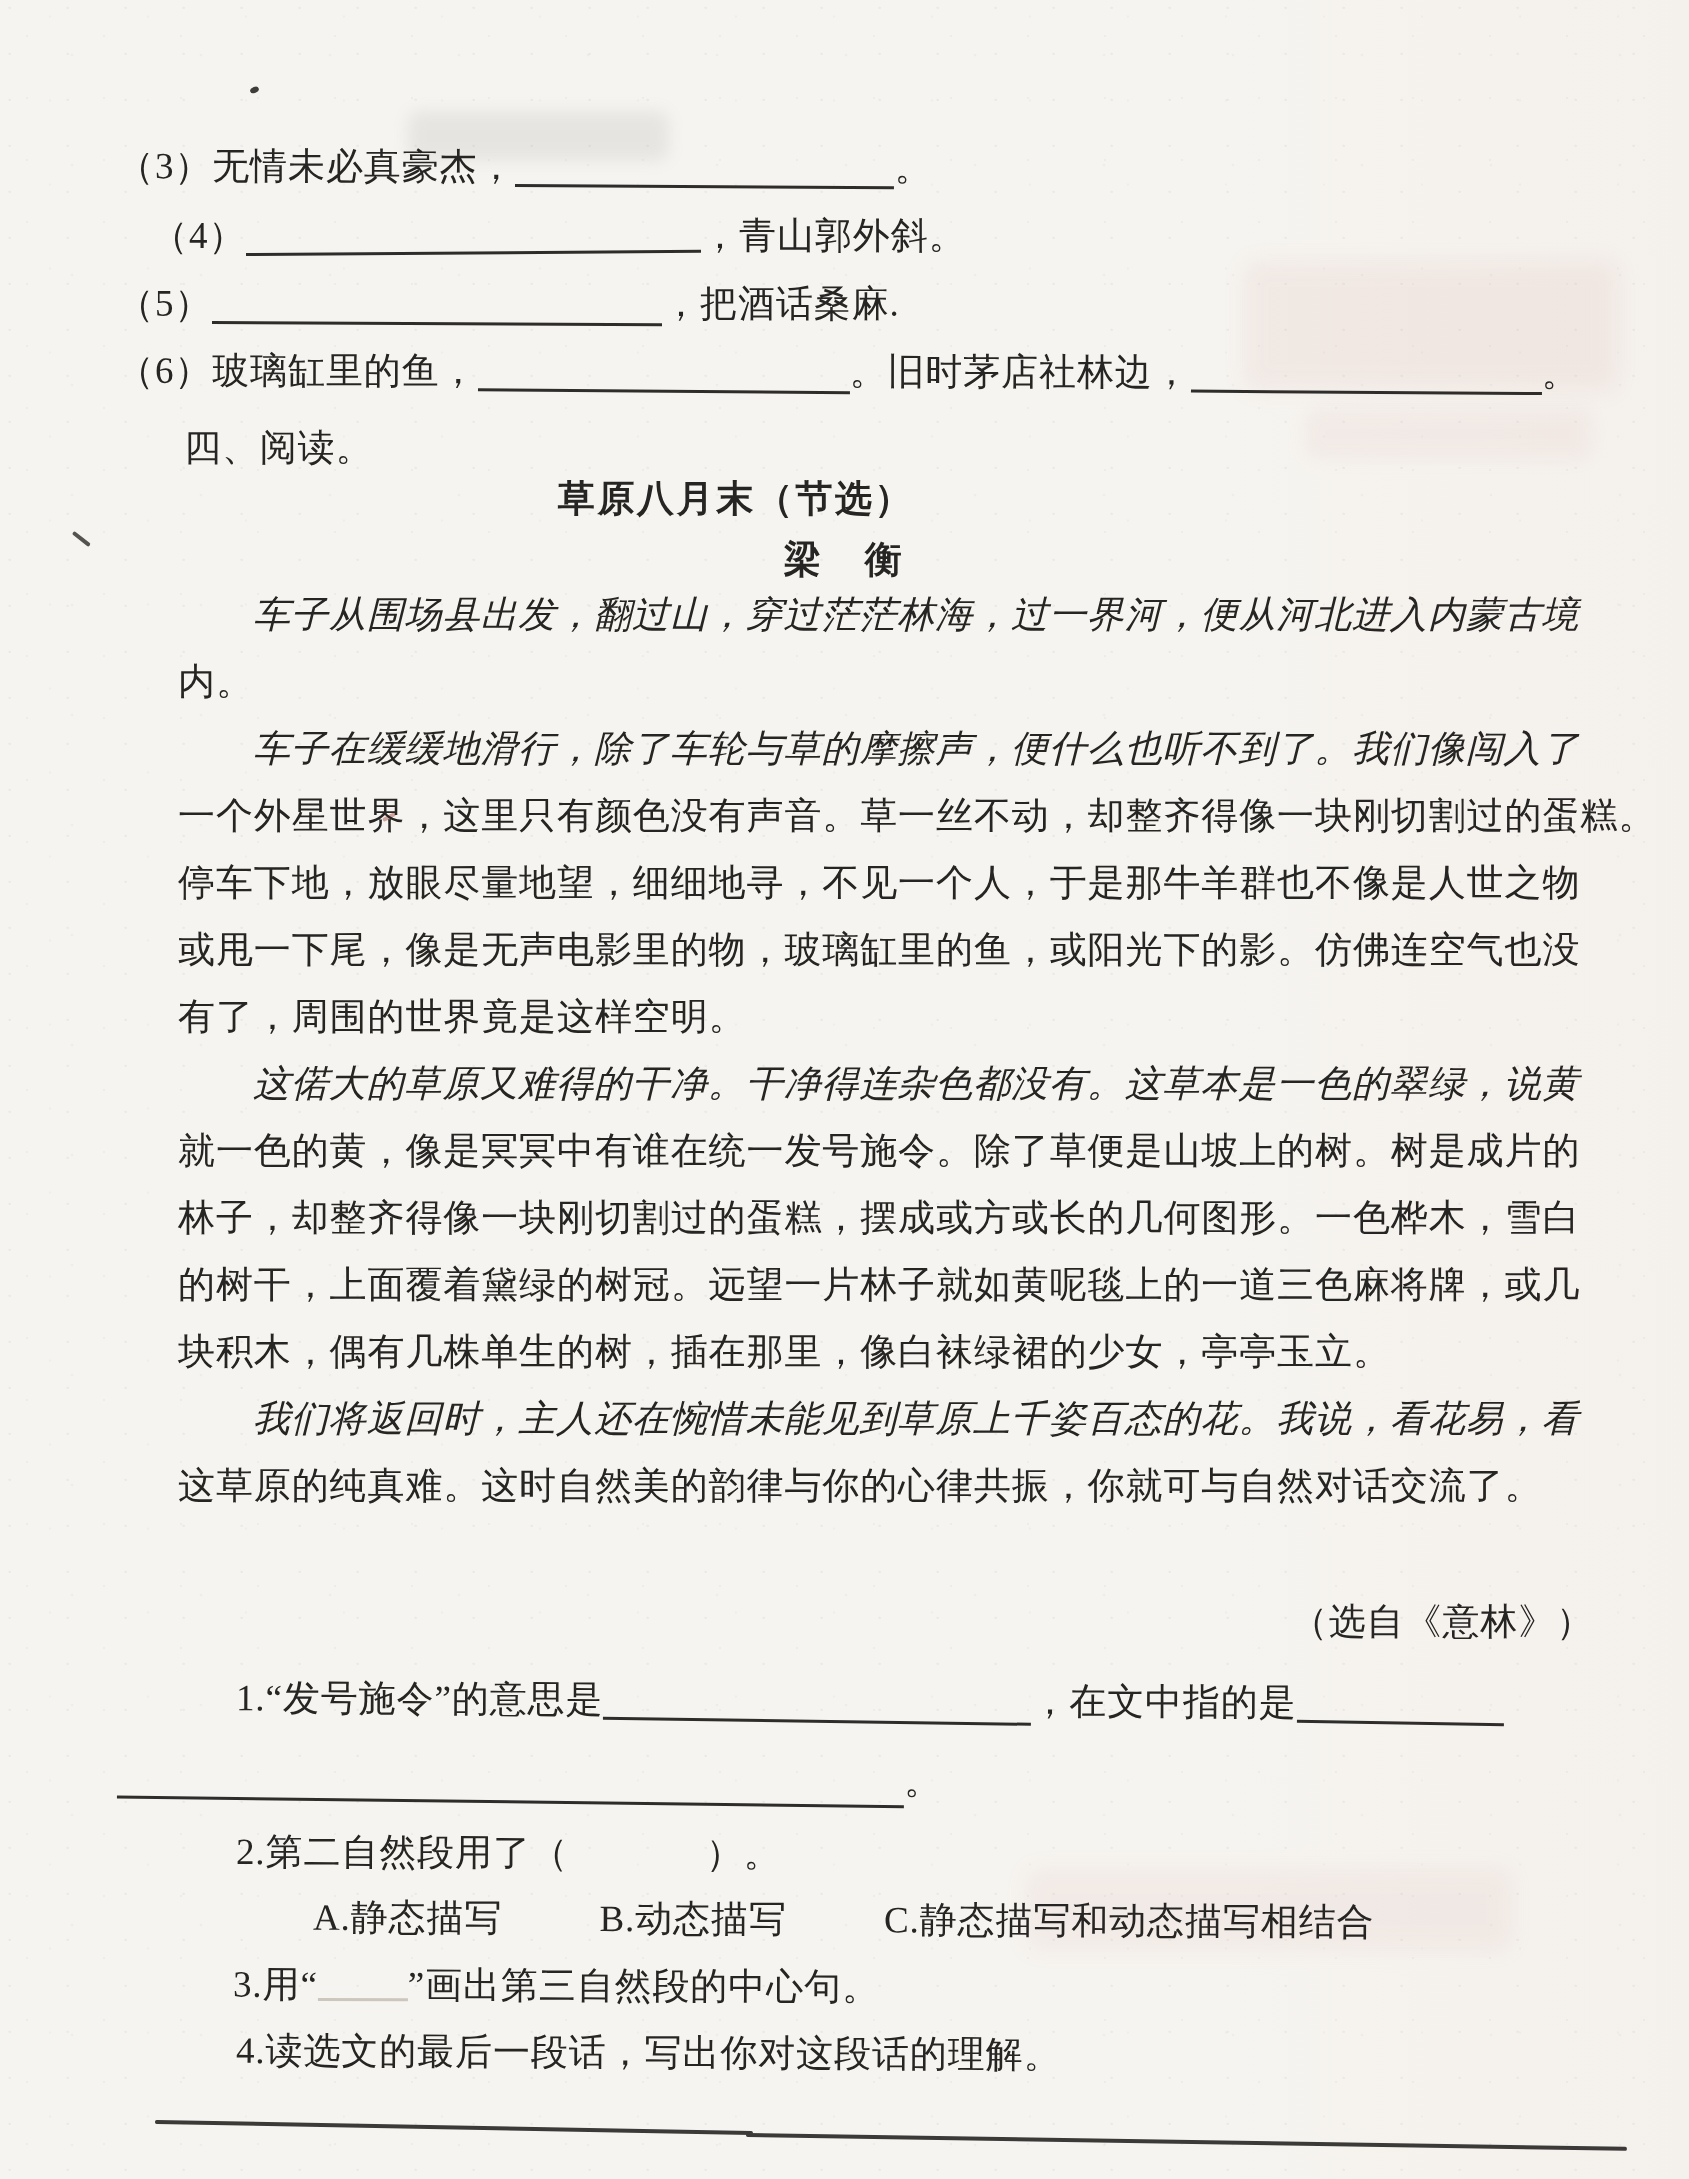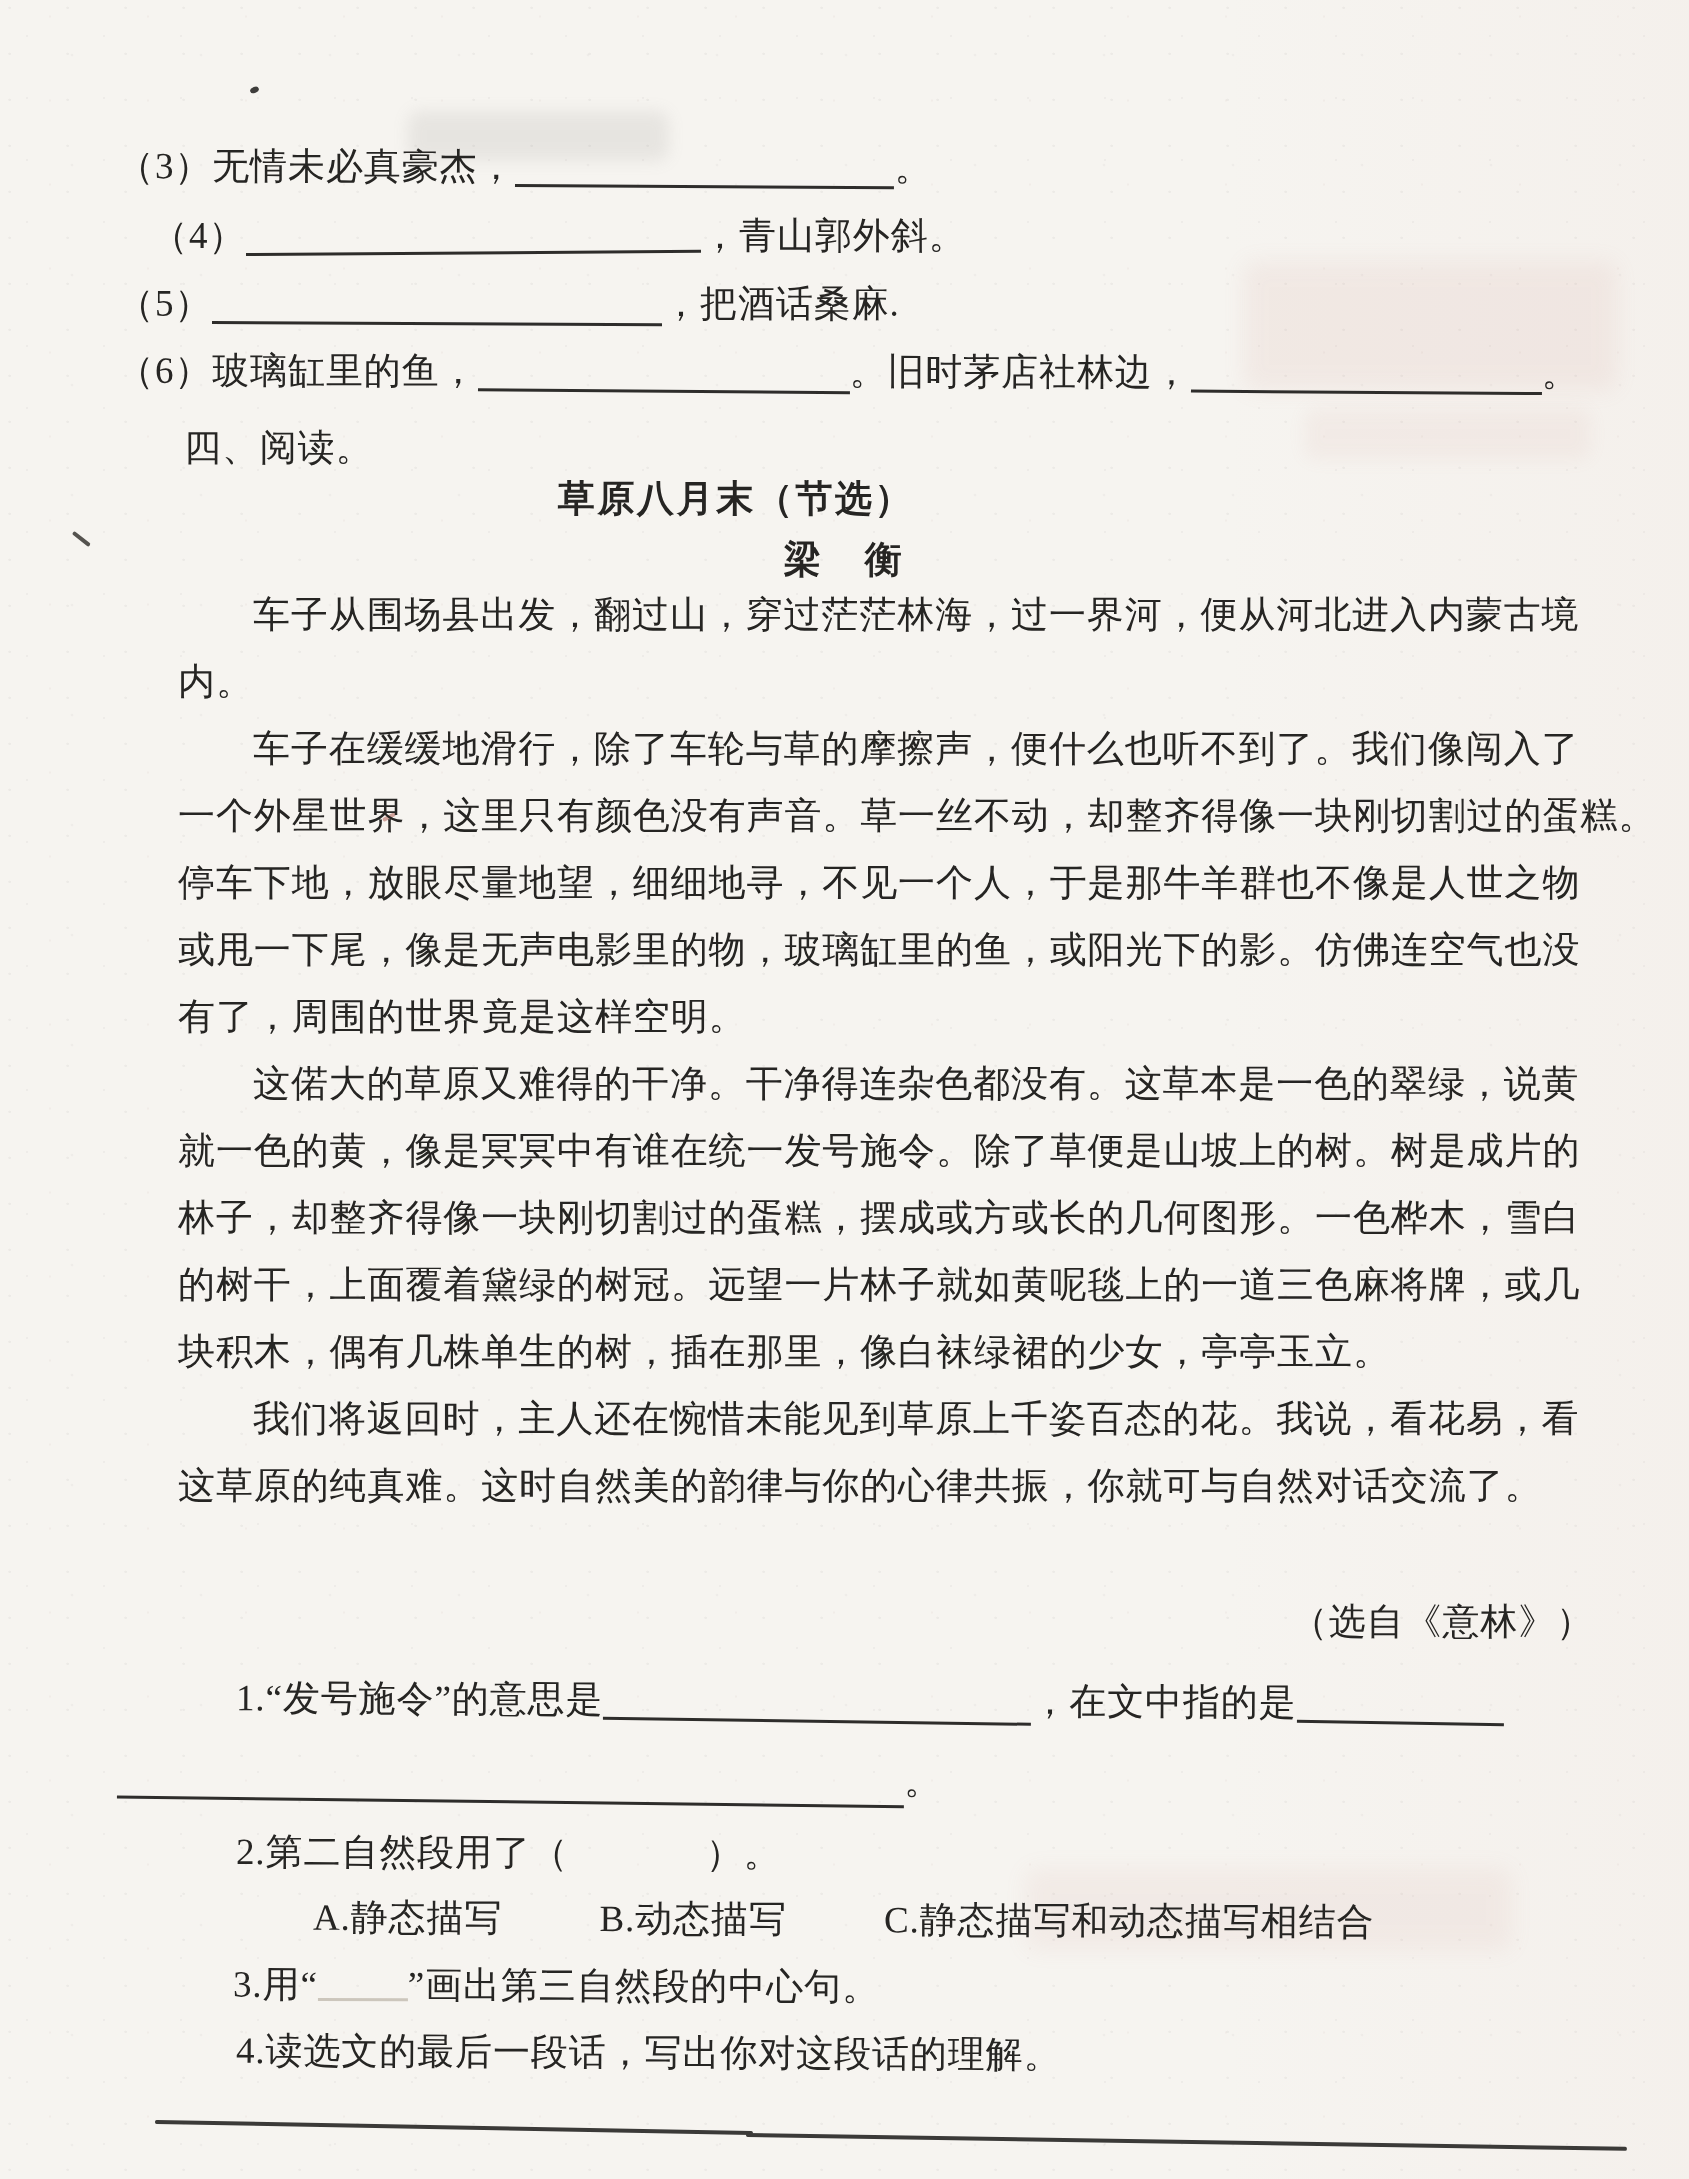--- a/index.html
+++ b/index.html
@@ -42,21 +42,21 @@
   .r3{left:117px;top:142px;transform:rotate(0.1deg);}
   .r4{left:129px;top:211px;margin-left:22px;}
   .r5{left:117px;top:279px;}
   .r6{left:117px;top:347px;transform:rotate(0.1deg);}
   
   .section-heading{left:184px;top:423px;}
   .article-title{left:0;top:474px;width:1472px;text-align:center;font-weight:600;letter-spacing:2.6px;}
   .article-author{left:0;top:535px;width:1689px;text-align:center;font-weight:600;letter-spacing:3.5px;}
   .article-body{left:178px;top:581px;width:1443px;line-height:67px;}
   .al{white-space:nowrap;height:67px;}
-  .al.indent{text-indent:75px;}
+  .al.indent{text-indent:75px;font-style:italic;}
   .article-source{top:1597px;right:95px;}
   
   .q1 {left:236px;top:1676px;transform:rotate(0.25deg);}
   .q1b{left:117px;top:1755px;transform:rotate(0.2deg);}
   .q2 {left:236px;top:1828px;transform:rotate(0.2deg);}
   .opts{left:313px;top:1895px;transform:rotate(0.25deg);}
   .opt{margin-right:87px;}
   .opt:last-child{margin-right:0;}
   .q3 {left:233px;top:1961px;transform:rotate(0.25deg);}
   .q4 {left:236px;top:2028px;transform:rotate(0.3deg);}

